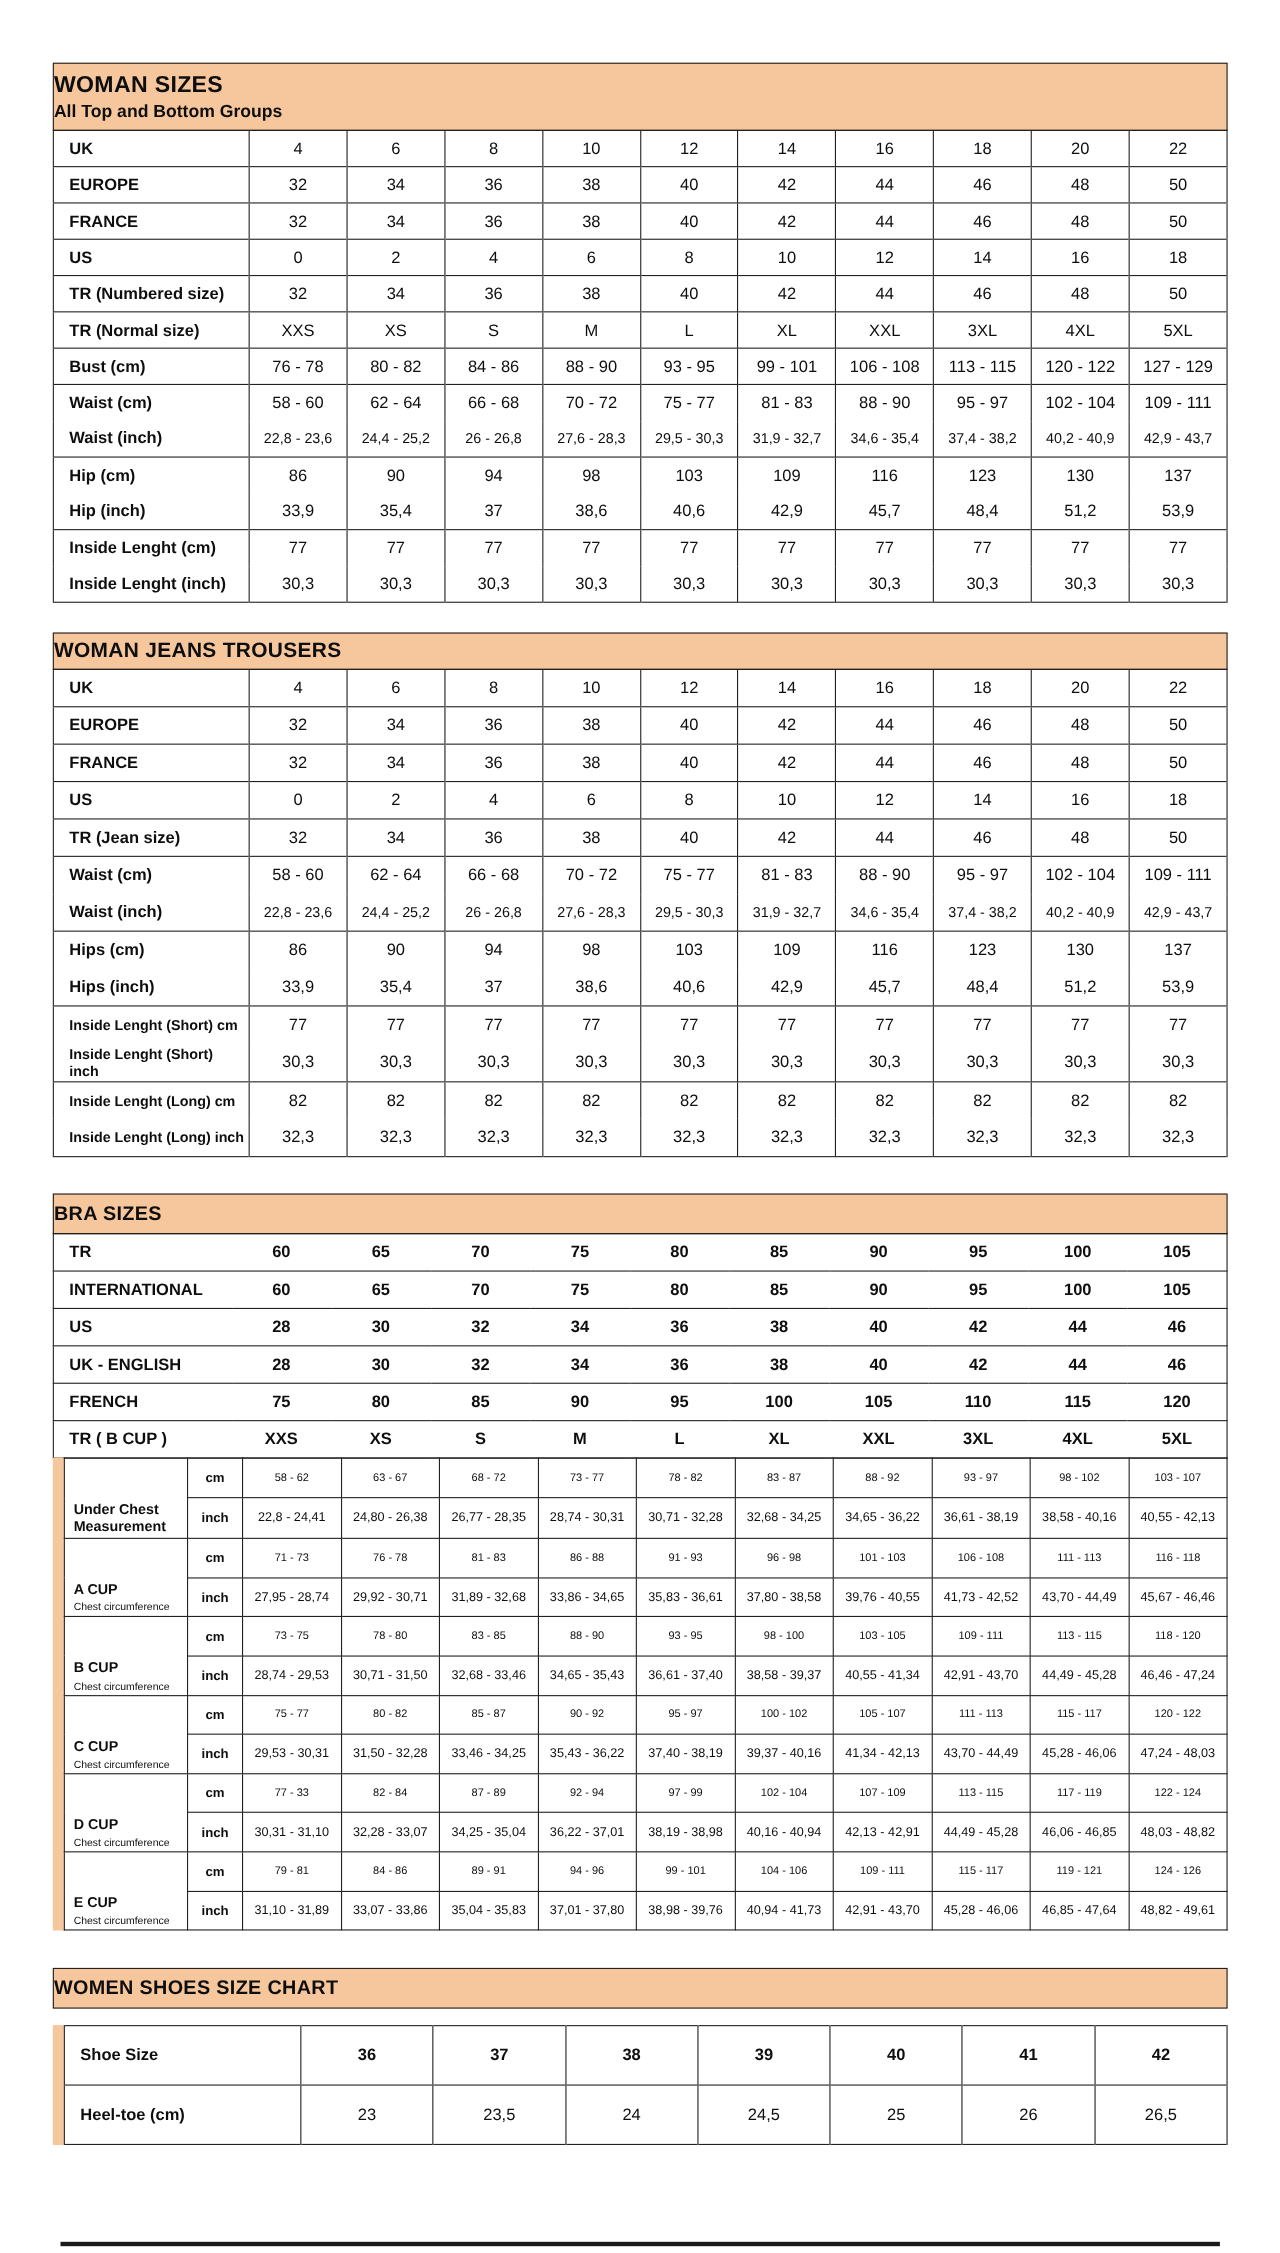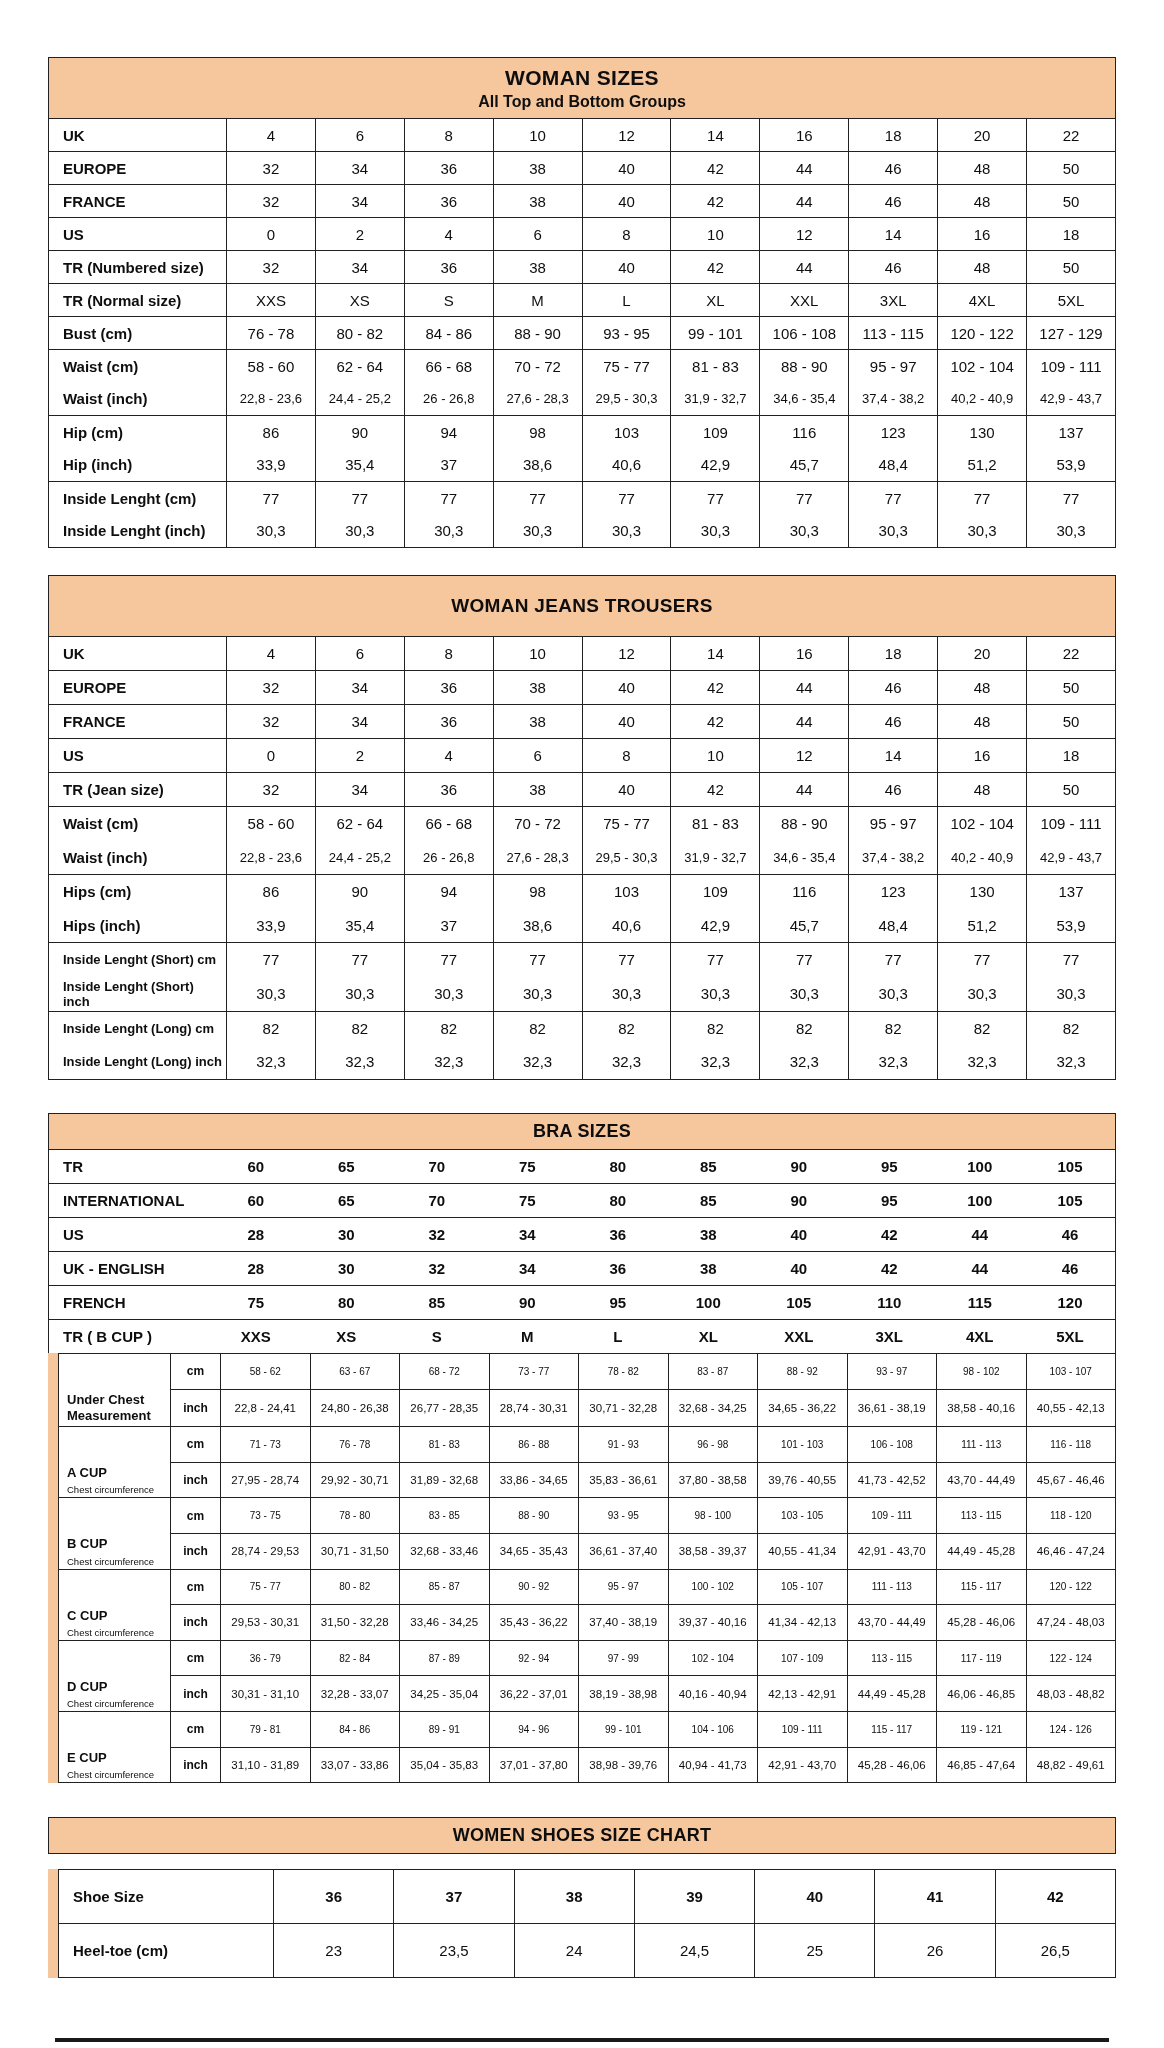--- a/index.html
+++ b/index.html
@@ -11,25 +11,25 @@
   }
   .page { padding:57px 48px 0 48px; }
   .chart { width:100%; }
   .c0 { margin-bottom:27px; }
   .c1 { margin-bottom:33px; }
   .c2 { margin-bottom:34px; }
   .c3 { margin-bottom:0;margin-top:29px; }
 
   .band {
     background:var(--accent); border:1px solid var(--border);
-    display:flex; flex-direction:column; align-items:center; justify-content:center;
+    display:flex; flex-direction:column; align-items:flex-start; justify-content:center;
     text-align:center;
   }
   .band-lg { height:62px; }
-  .band-md { height:62px; }
+  .band-md { height:34px; }
   .band-sm { height:37px; }
   .band-title { font-weight:700; font-size:19px; letter-spacing:.3px; }
   .c0 .band-title { font-size:21px; }
   .band-sm .band-title { font-size:18px; }
   .band-sub { font-weight:700; font-size:16px; margin-top:3px; }
 
   table { border-collapse:collapse; width:100%; table-layout:fixed; margin-top:-1px; }
   tbody.grp, tbody.cup-grp { border:1px solid var(--border); }
 
   .tbl td {
@@ -745,21 +745,21 @@
                 <td class="val inv">47,24 - 48,03</td>
               </tr>
             </tbody>
             <tbody class="cup-grp">
               <tr>
                 <td class="cup-lbl" rowspan="2">
                   <div class="cup-name">D CUP</div>
                   <div class="cup-sub">Chest circumference</div>
                 </td>
                 <td class="unit">cm</td>
-                <td class="val cmv">36 - 79</td>
+                <td class="val cmv">77 - 33</td>
                 <td class="val cmv">82 - 84</td>
                 <td class="val cmv">87 - 89</td>
                 <td class="val cmv">92 - 94</td>
                 <td class="val cmv">97 - 99</td>
                 <td class="val cmv">102 - 104</td>
                 <td class="val cmv">107 - 109</td>
                 <td class="val cmv">113 - 115</td>
                 <td class="val cmv">117 - 119</td>
                 <td class="val cmv">122 - 124</td>
               </tr>

